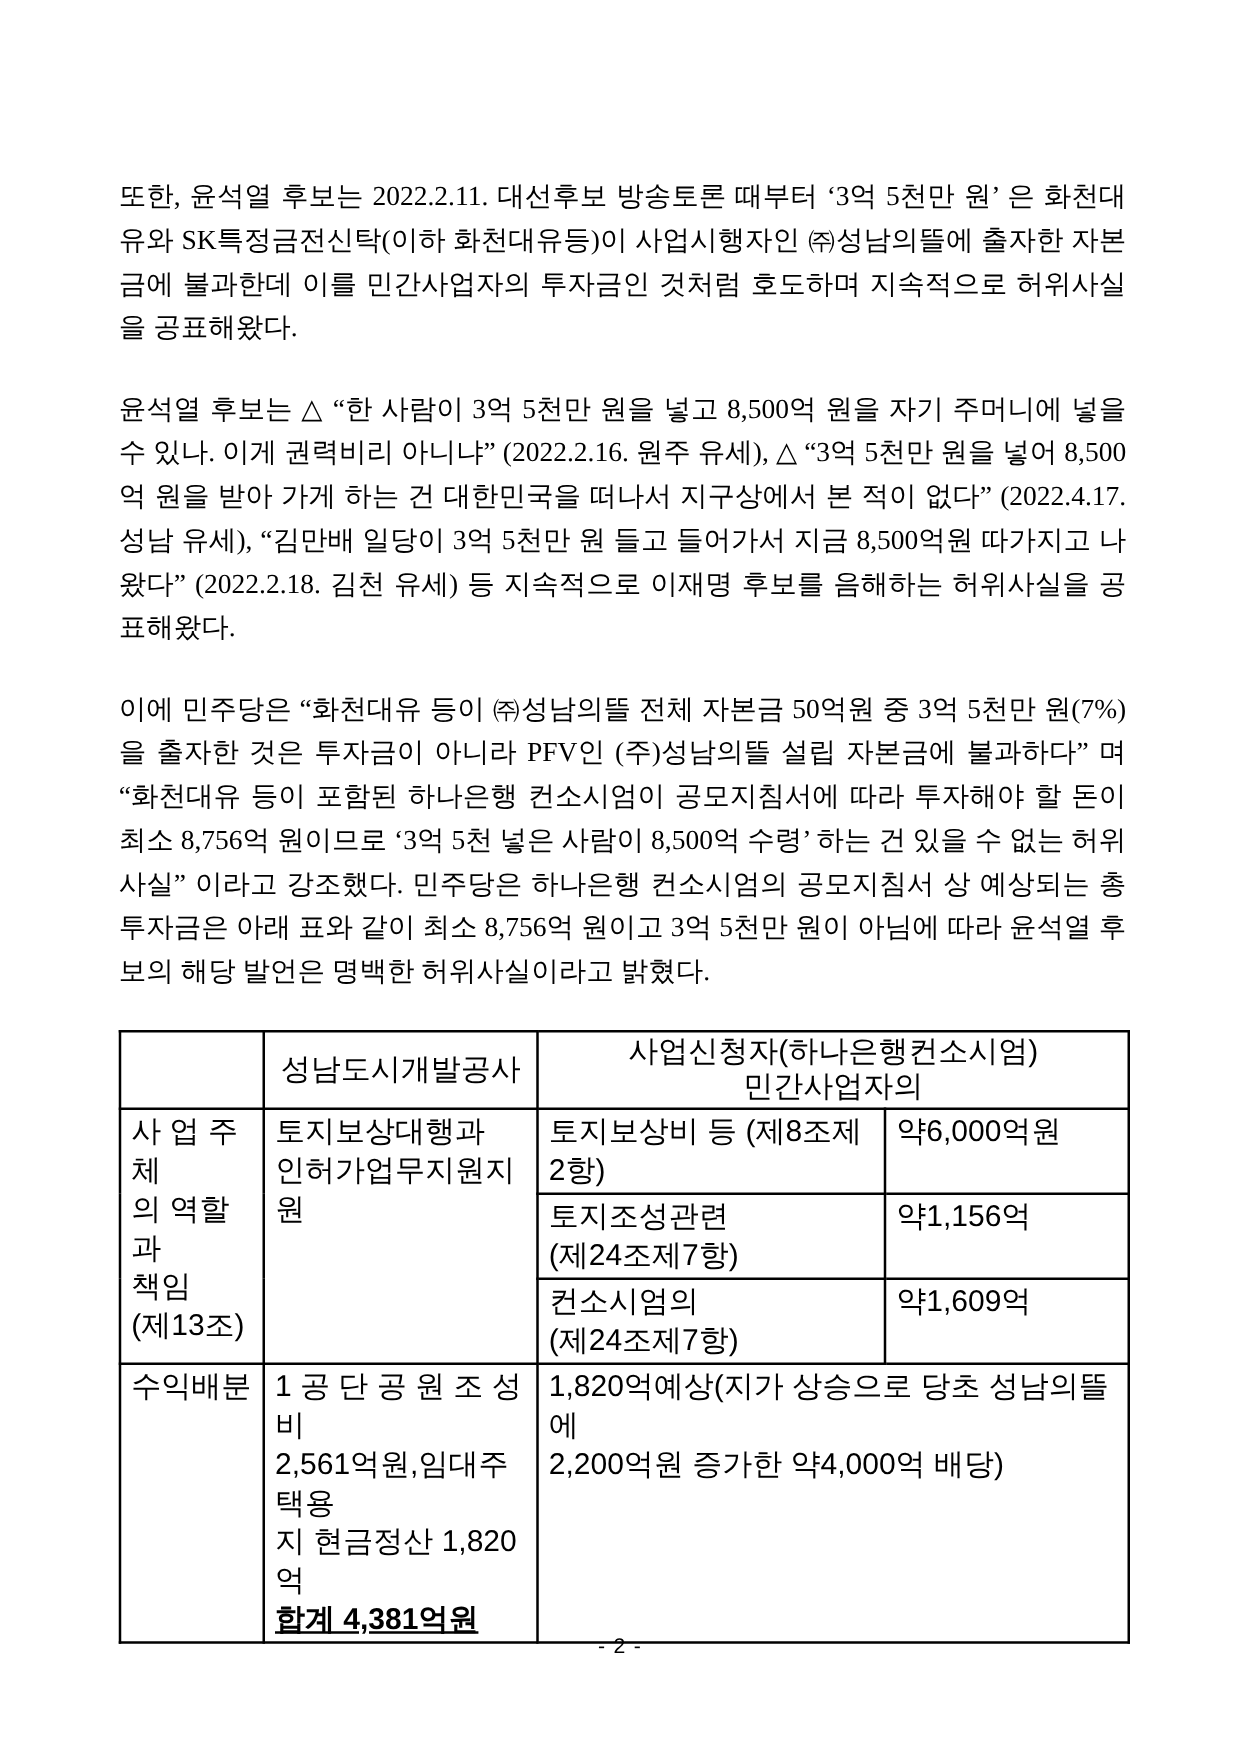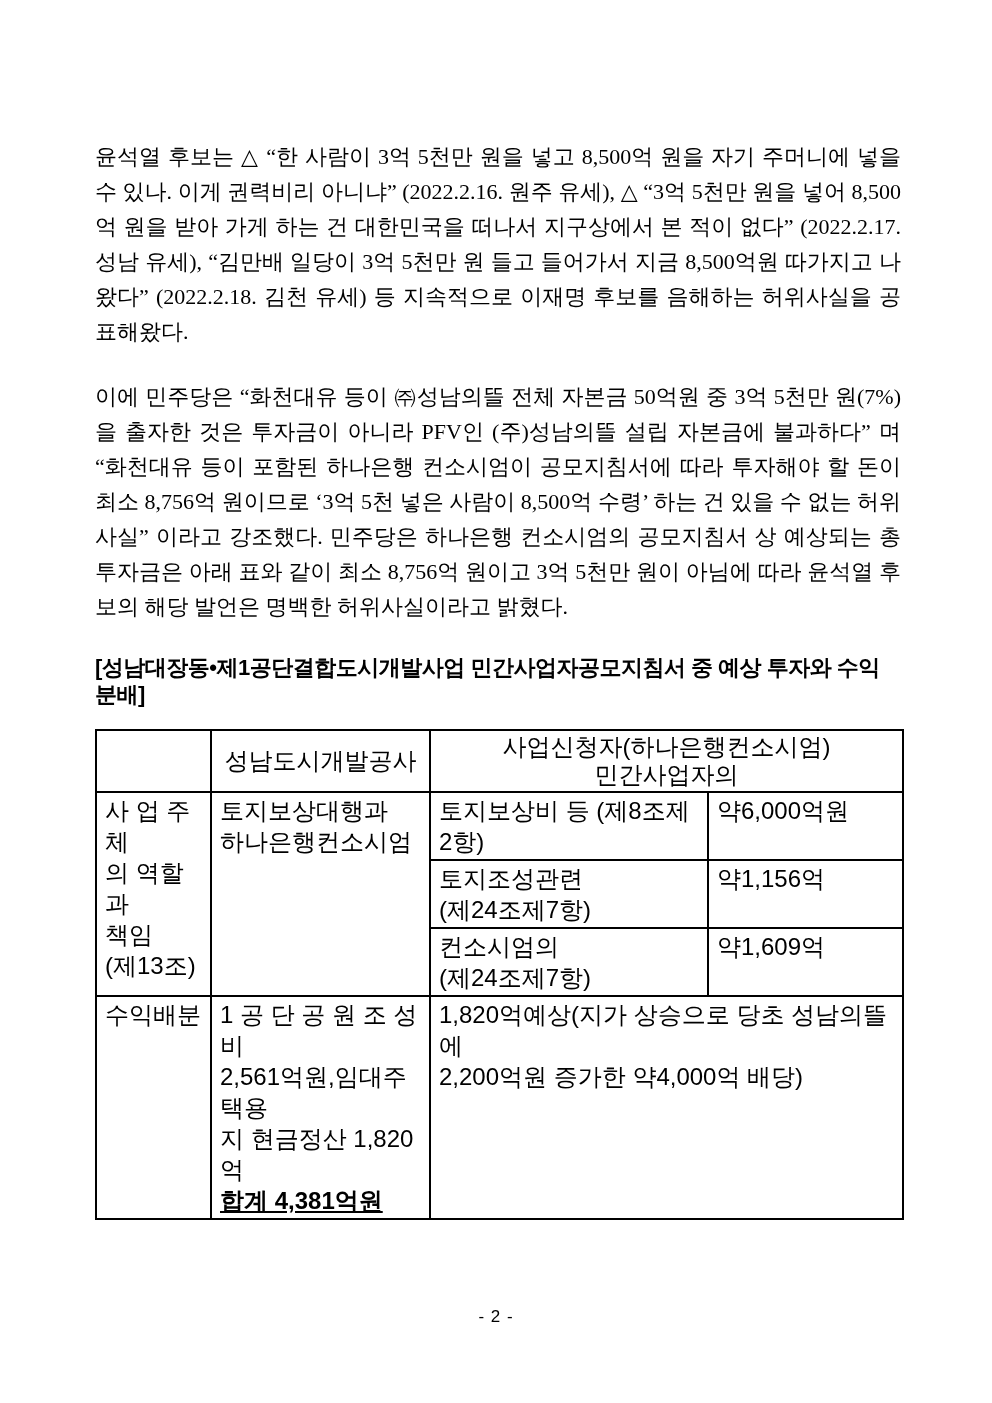--- a/index.html
+++ b/index.html
@@ -75,26 +75,26 @@
     font-family: "Liberation Sans", "DejaVu Sans", sans-serif;
     font-size: 17px;
     letter-spacing: 1px;
   }
 </style>
 </head>
 <body>
 
 <div class="page">
 
+  <p class="body-text">또한, 윤석열 후보는 2022.2.11. 대선후보 방송토론 때부터 ‘3억 5천만 원’ 은 화천대유와 SK특정금전신탁(이하 화천대유등)이 사업시행자인 ㈜성남의뜰에 출자한 자본금에 불과한데 이를 민간사업자의 투자금인 것처럼 호도하며 지속적으로 허위사실을 공표해왔다.</p>
 
-  <p class="body-text">윤석열 후보는 △ “한 사람이 3억 5천만 원을 넣고 8,500억 원을 자기 주머니에 넣을 수 있나. 이게 권력비리 아니냐” (2022.2.16. 원주 유세), △ “3억 5천만 원을 넣어 8,500억 원을 받아 가게 하는 건 대한민국을 떠나서 지구상에서 본 적이 없다” (2022.2.17. 성남 유세), “김만배 일당이 3억 5천만 원 들고 들어가서 지금 8,500억원 따가지고 나왔다” (2022.2.18. 김천 유세) 등 지속적으로 이재명 후보를 음해하는 허위사실을 공표해왔다.</p>
+  <p class="body-text">윤석열 후보는 △ “한 사람이 3억 5천만 원을 넣고 8,500억 원을 자기 주머니에 넣을 수 있나. 이게 권력비리 아니냐” (2022.2.16. 원주 유세), △ “3억 5천만 원을 넣어 8,500억 원을 받아 가게 하는 건 대한민국을 떠나서 지구상에서 본 적이 없다” (2022.4.17. 성남 유세), “김만배 일당이 3억 5천만 원 들고 들어가서 지금 8,500억원 따가지고 나왔다” (2022.2.18. 김천 유세) 등 지속적으로 이재명 후보를 음해하는 허위사실을 공표해왔다.</p>
 
   <p class="body-text">이에 민주당은 “화천대유 등이 ㈜성남의뜰 전체 자본금 50억원 중 3억 5천만 원(7%)을 출자한 것은 투자금이 아니라 PFV인 (주)성남의뜰 설립 자본금에 불과하다” 며 “화천대유 등이 포함된 하나은행 컨소시엄이 공모지침서에 따라 투자해야 할 돈이 최소 8,756억 원이므로 ‘3억 5천 넣은 사람이 8,500억 수령’ 하는 건 있을 수 없는 허위사실” 이라고 강조했다. 민주당은 하나은행 컨소시엄의 공모지침서 상 예상되는 총 투자금은 아래 표와 같이 최소 8,756억 원이고 3억 5천만 원이 아님에 따라 윤석열 후보의 해당 발언은 명백한 허위사실이라고 밝혔다.</p>
 
-  <h2 class="table-title">[성남대장동•제1공단결합도시개발사업 민간사업자공모지침서 중 예상 투자와 수익분배]</h2>
 
   <table class="invest">
     <colgroup>
       <col style="width:115px">
       <col style="width:219px">
       <col style="width:278px">
       <col style="width:195px">
     </colgroup>
     <tbody>
       <tr class="hdr">
@@ -102,21 +102,21 @@
         <td>성남도시개발공사</td>
         <td colspan="2" class="pre">사업신청자(하나은행컨소시엄)
 민간사업자의</td>
       </tr>
       <tr class="r1">
         <td rowspan="3" class="pre">사 업 주 체
 의 역할과
 책임
 (제13조)</td>
         <td rowspan="3" class="pre">토지보상대행과
-하나은행컨소시엄</td>
+인허가업무지원지원</td>
         <td class="pre">토지보상비 등 (제8조제2항)</td>
         <td>약6,000억원</td>
       </tr>
       <tr class="r2">
         <td class="pre">토지조성관련
 (제24조제7항)</td>
         <td>약1,156억</td>
       </tr>
       <tr class="r3">
         <td class="pre">컨소시엄의

